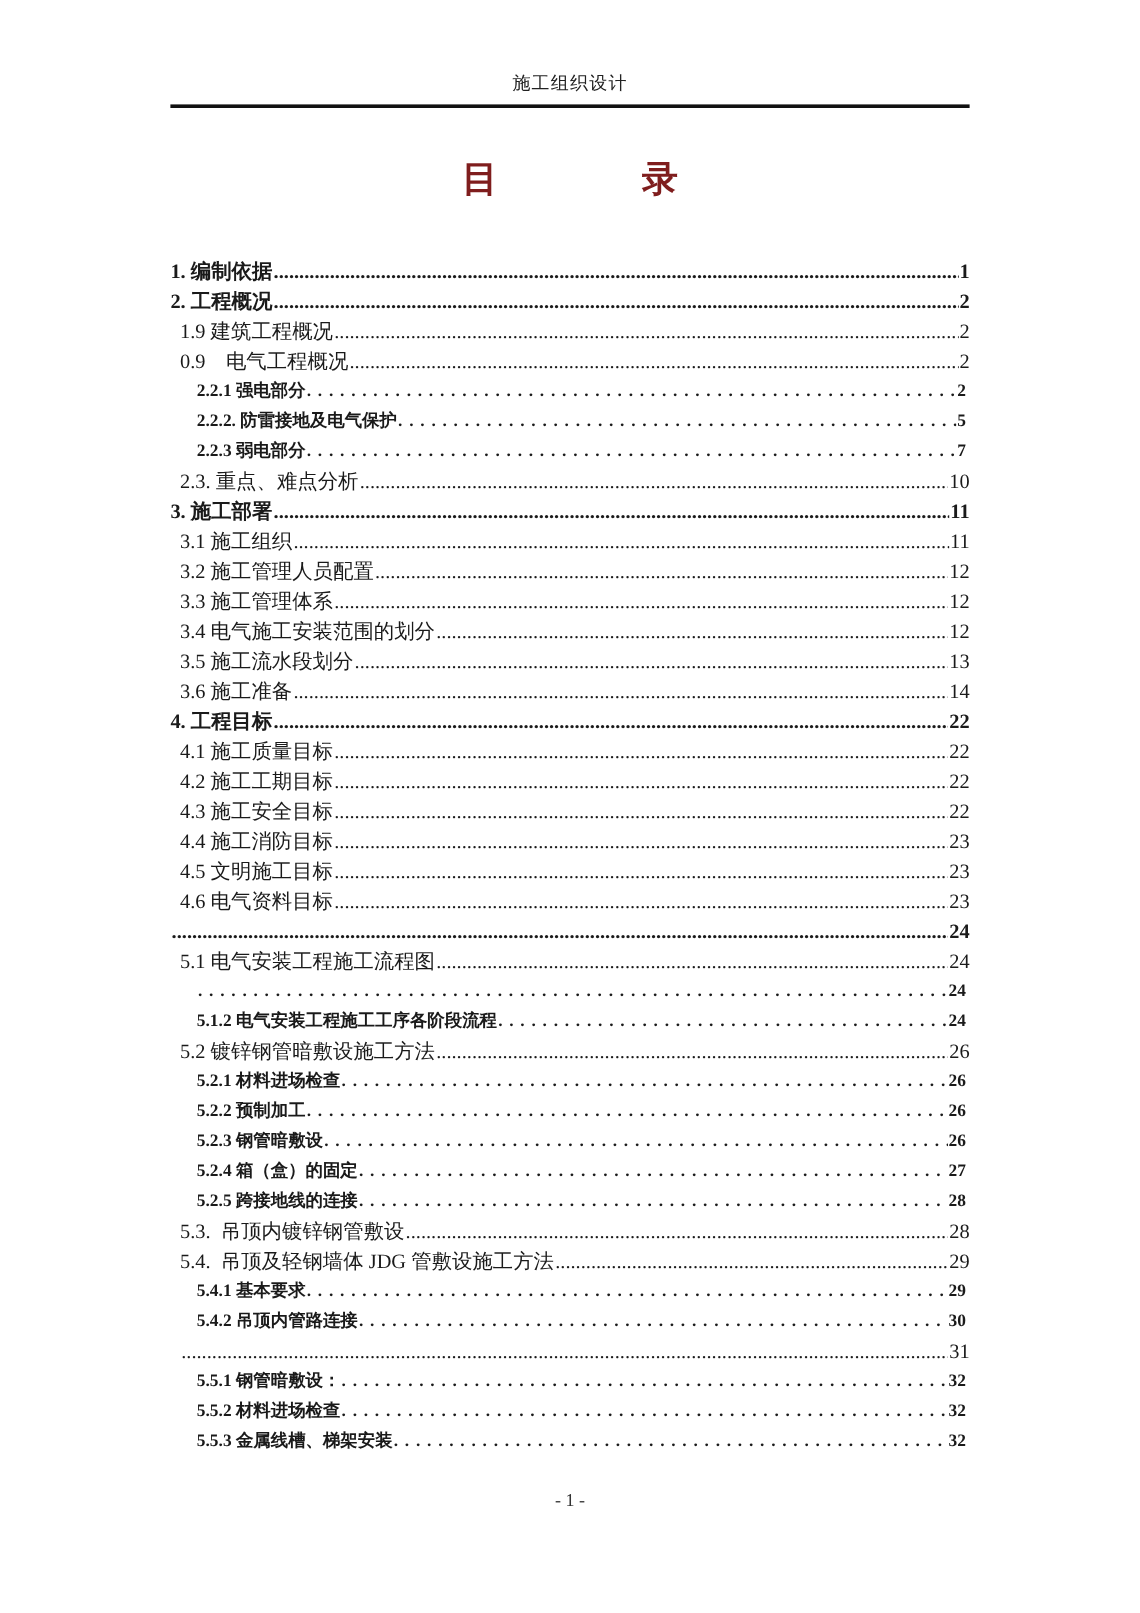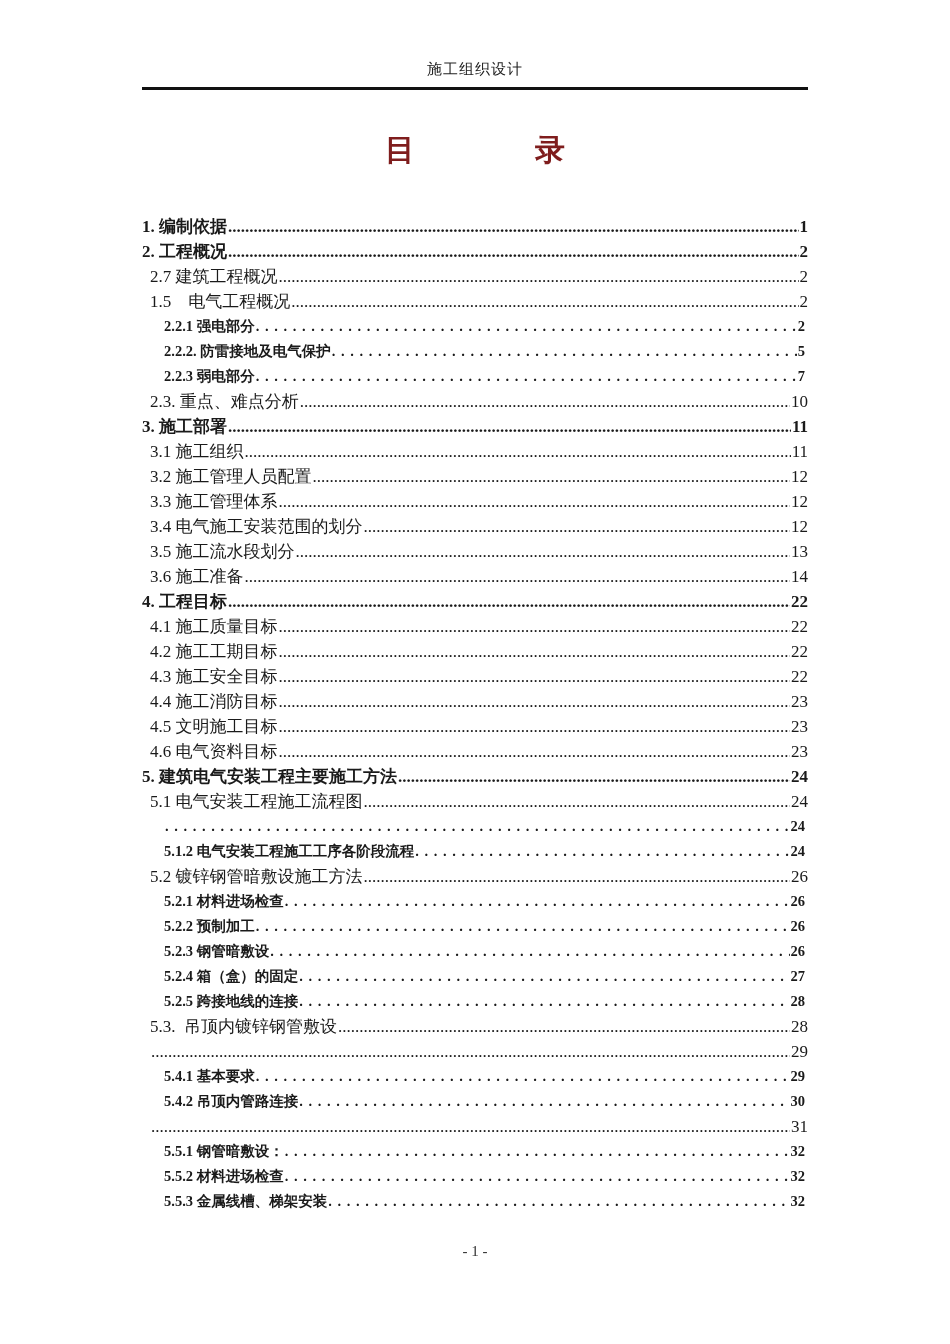--- a/index.html
+++ b/index.html
@@ -118,26 +118,26 @@
         <span class="toc-text">1. 编制依据</span>
         <span class="leader">................................................................................................................................................................................................................................................................................................................................................................................................................</span>
         <span class="pagenum">1</span>
       </div>
       <div class="toc-row lvl1">
         <span class="toc-text">2. 工程概况</span>
         <span class="leader">................................................................................................................................................................................................................................................................................................................................................................................................................</span>
         <span class="pagenum">2</span>
       </div>
       <div class="toc-row lvl2">
-        <span class="toc-text">2.7 建筑工程概况</span>
+        <span class="toc-text">1.9 建筑工程概况</span>
         <span class="leader">................................................................................................................................................................................................................................................................................................................................................................................................................</span>
         <span class="pagenum">2</span>
       </div>
       <div class="toc-row lvl2">
-        <span class="toc-text">1.5　电气工程概况</span>
+        <span class="toc-text">0.9　电气工程概况</span>
         <span class="leader">................................................................................................................................................................................................................................................................................................................................................................................................................</span>
         <span class="pagenum">2</span>
       </div>
       <div class="toc-row lvl3">
         <span class="toc-text">2.2.1 强电部分</span>
         <span class="leader">. . . . . . . . . . . . . . . . . . . . . . . . . . . . . . . . . . . . . . . . . . . . . . . . . . . . . . . . . . . . . . . . . . . . . . . . . . . . . . . . . . . . . . . . . . . . . . . . . . . . . . . . . . . . . . . . . . . . . . . . . . . . . . . . . . . . . . . . . . . . . . . . . . . . . . . . . . . . . . . . . . . . . . . . . . . . . . . . . . . . . . . . . . . . . . . . . . . . . . . . </span>
         <span class="pagenum">2</span>
       </div>
       <div class="toc-row lvl3">
         <span class="toc-text">2.2.2. 防雷接地及电气保护</span>
@@ -218,21 +218,20 @@
         <span class="toc-text">4.5 文明施工目标</span>
         <span class="leader">................................................................................................................................................................................................................................................................................................................................................................................................................</span>
         <span class="pagenum">23</span>
       </div>
       <div class="toc-row lvl2">
         <span class="toc-text">4.6 电气资料目标</span>
         <span class="leader">................................................................................................................................................................................................................................................................................................................................................................................................................</span>
         <span class="pagenum">23</span>
       </div>
       <div class="toc-row lvl1">
-        <span class="toc-text">5. 建筑电气安装工程主要施工方法</span>
         <span class="leader">................................................................................................................................................................................................................................................................................................................................................................................................................</span>
         <span class="pagenum">24</span>
       </div>
       <div class="toc-row lvl2">
         <span class="toc-text">5.1 电气安装工程施工流程图</span>
         <span class="leader">................................................................................................................................................................................................................................................................................................................................................................................................................</span>
         <span class="pagenum">24</span>
       </div>
       <div class="toc-row lvl3">
         <span class="leader">. . . . . . . . . . . . . . . . . . . . . . . . . . . . . . . . . . . . . . . . . . . . . . . . . . . . . . . . . . . . . . . . . . . . . . . . . . . . . . . . . . . . . . . . . . . . . . . . . . . . . . . . . . . . . . . . . . . . . . . . . . . . . . . . . . . . . . . . . . . . . . . . . . . . . . . . . . . . . . . . . . . . . . . . . . . . . . . . . . . . . . . . . . . . . . . . . . . . . . . . </span>
@@ -272,20 +271,21 @@
         <span class="toc-text">5.2.5 跨接地线的连接</span>
         <span class="leader">. . . . . . . . . . . . . . . . . . . . . . . . . . . . . . . . . . . . . . . . . . . . . . . . . . . . . . . . . . . . . . . . . . . . . . . . . . . . . . . . . . . . . . . . . . . . . . . . . . . . . . . . . . . . . . . . . . . . . . . . . . . . . . . . . . . . . . . . . . . . . . . . . . . . . . . . . . . . . . . . . . . . . . . . . . . . . . . . . . . . . . . . . . . . . . . . . . . . . . . . </span>
         <span class="pagenum">28</span>
       </div>
       <div class="toc-row lvl2">
         <span class="toc-text">5.3.  吊顶内镀锌钢管敷设</span>
         <span class="leader">................................................................................................................................................................................................................................................................................................................................................................................................................</span>
         <span class="pagenum">28</span>
       </div>
       <div class="toc-row lvl2">
+        <span class="toc-text">5.4.  吊顶及轻钢墙体 JDG 管敷设施工方法</span>
         <span class="leader">................................................................................................................................................................................................................................................................................................................................................................................................................</span>
         <span class="pagenum">29</span>
       </div>
       <div class="toc-row lvl3">
         <span class="toc-text">5.4.1 基本要求</span>
         <span class="leader">. . . . . . . . . . . . . . . . . . . . . . . . . . . . . . . . . . . . . . . . . . . . . . . . . . . . . . . . . . . . . . . . . . . . . . . . . . . . . . . . . . . . . . . . . . . . . . . . . . . . . . . . . . . . . . . . . . . . . . . . . . . . . . . . . . . . . . . . . . . . . . . . . . . . . . . . . . . . . . . . . . . . . . . . . . . . . . . . . . . . . . . . . . . . . . . . . . . . . . . . </span>
         <span class="pagenum">29</span>
       </div>
       <div class="toc-row lvl3">
         <span class="toc-text">5.4.2 吊顶内管路连接</span>

